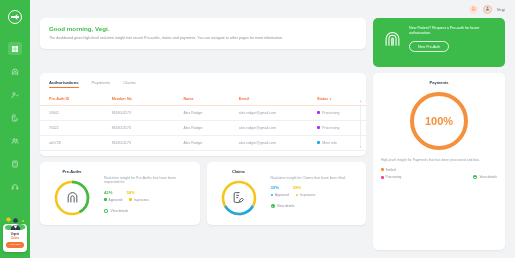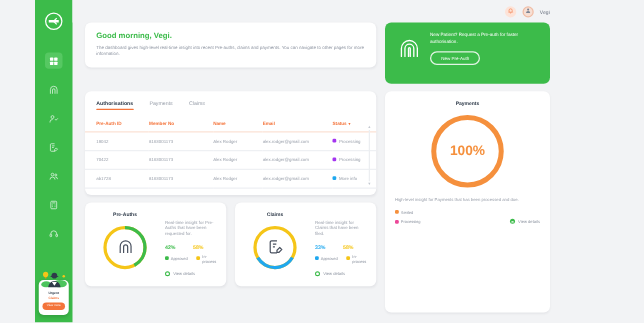--- a/index.html
+++ b/index.html
@@ -4,21 +4,21 @@
 <style>
   * { box-sizing: border-box; margin: 0; padding: 0; }
   html, body { width: 515px; height: 258px; overflow: hidden; }
   body {
     font-family: "Liberation Sans", sans-serif;
     background: #f2f3f5;
     color: #3c4257;
     font-size: 5px;
     -webkit-font-smoothing: antialiased;
   }
-  .app { position: relative; width: 412px; height: 258px; display: flex; margin-left: 28px; }
+  .app { position: relative; width: 515px; height: 258px; display: flex; }
 
   
   .sidebar {
     width: 30px; height: 258px;
     background: #3cbb4a;
     display: flex; flex-direction: column; align-items: center;
     padding-top: 10px; position: relative; flex: 0 0 30px;
   }
   .logo { width: 14px; height: 14px; border-radius: 50%; border: 1.2px solid #ffffff;
           display: flex; align-items: center; justify-content: center; margin-bottom: 18px; }

